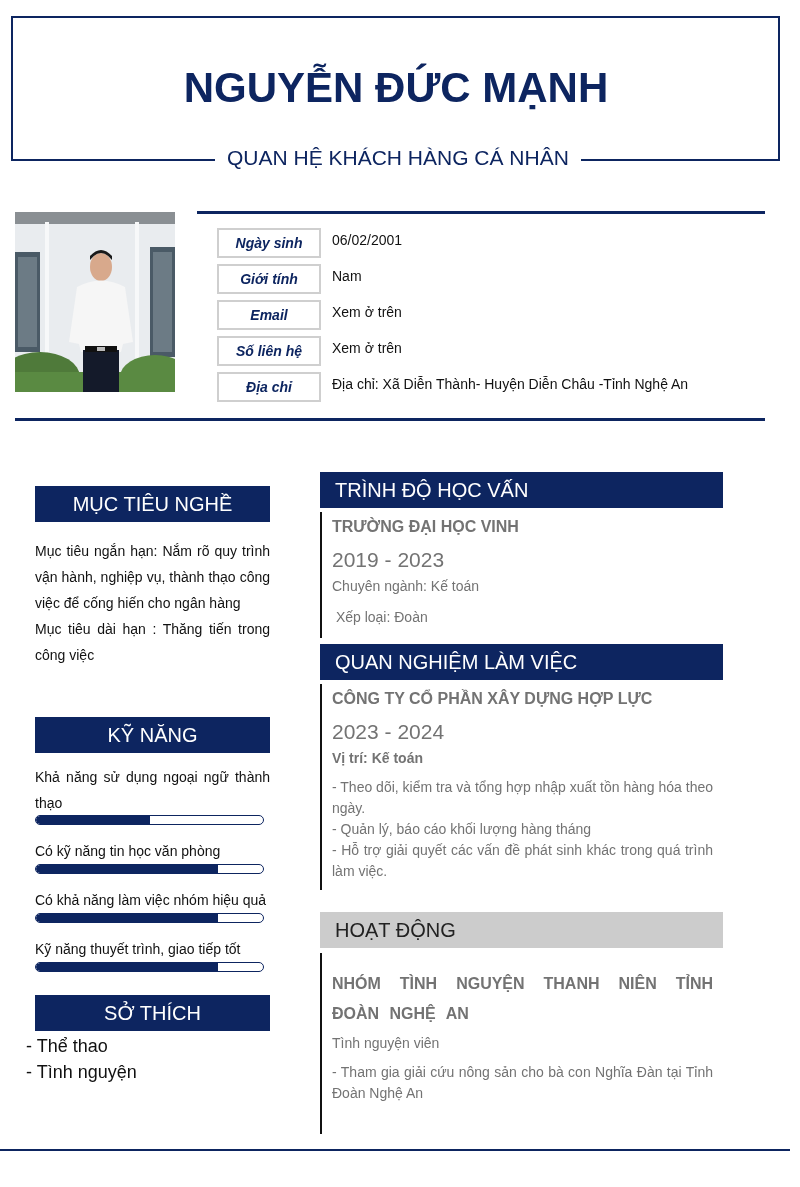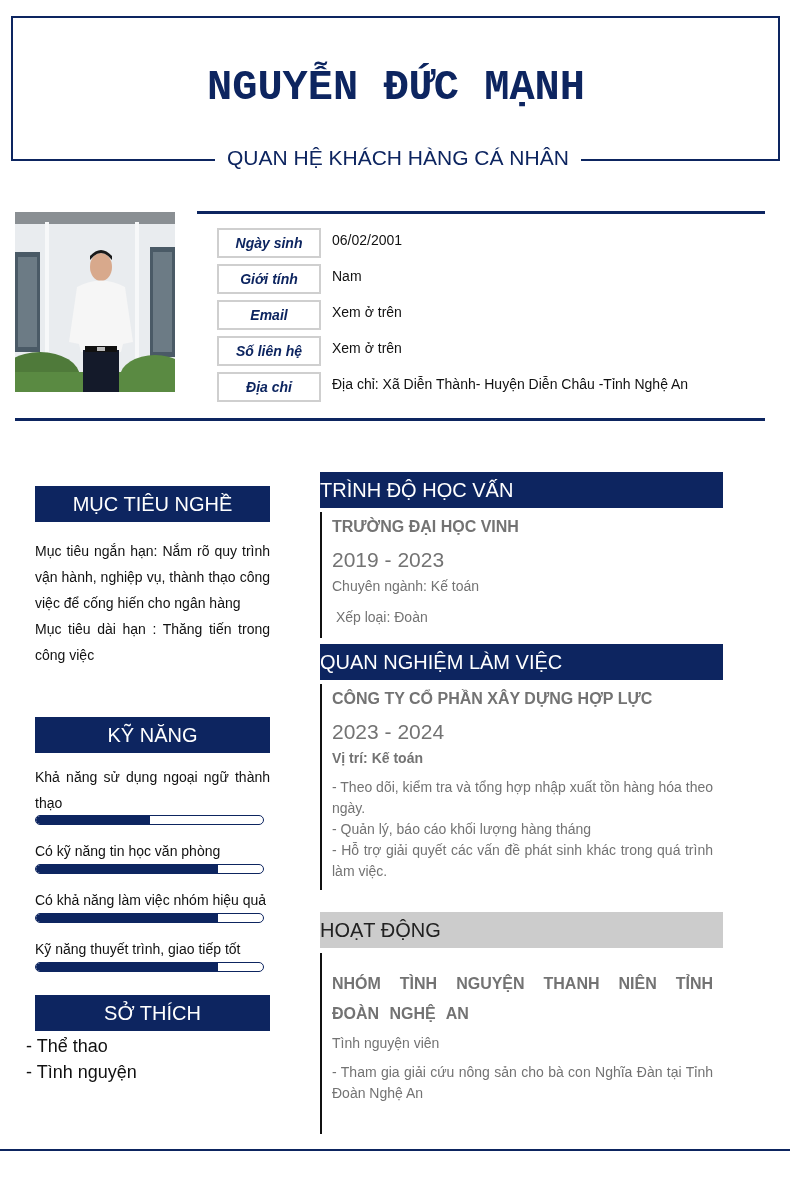--- a/index.html
+++ b/index.html
@@ -5,21 +5,21 @@
   * { box-sizing: border-box; margin: 0; padding: 0; }
   html, body { width: 800px; height: 1187px; background: #ffffff; overflow: hidden; }
   body { font-family: "Liberation Sans", "DejaVu Sans", sans-serif; color: #111; position: relative; }
 
   .name-box {
     position: absolute; left: 11px; top: 16px; width: 769px; height: 145px;
     border: 2px solid #0d2560;
   }
   .name {
     position: absolute; left: 0; right: 8px; top: 64px; text-align: center;
-    font-size: 42px; font-weight: bold; color: #0d2560; letter-spacing: 0px; font-family: Liberation Mono, monospace;
+    font-size: 42px; font-weight: bold; color: #0d2560; letter-spacing: 0px;
   }
   .job-title {
     position: absolute; left: 215px; top: 146px; padding: 0 12px; background: #fff;
     font-size: 21px; color: #0d2560; white-space: nowrap;
   }
 
   .photo {
     position: absolute; left: 15px; top: 212px; width: 160px; height: 180px; overflow: hidden;
     background: #e8ebef;
   }
@@ -32,21 +32,21 @@
     position: absolute; left: 0; top: 0; width: 104px; height: 30px;
     border: 2px solid #cfcfcf; text-align: center; line-height: 26px;
     font-size: 14px; font-style: italic; font-weight: bold; color: #0d2560;
   }
   .info-value { position: absolute; left: 115px; top: 4px; font-size: 14px; color: #111; white-space: nowrap; }
 
   .sec-head {
     position: absolute; background: #0d2560; color: #fff; font-size: 20px; height: 36px; line-height: 36px;
   }
   .sec-head.left { left: 35px; width: 235px; text-align: center; }
-  .sec-head.right { left: 320px; width: 403px; }
+  .sec-head.right { left: 320px; width: 403px; padding-left: 15px; }
   .sec-head.gray { background: #cccccc; color: #222; }
 
   .para { position: absolute; left: 35px; width: 235px; font-size: 14px; line-height: 26px; text-align: justify; }
 
   .skill-label { position: absolute; left: 35px; width: 235px; font-size: 14px; line-height: 26px; text-align: justify; }
   .skill-bar {
     position: absolute; left: 35px; width: 229px; height: 10px; border: 1.5px solid #0d2560; border-radius: 6px; overflow: hidden; background: #fff;
   }
   .skill-fill { height: 100%; background: #0d2560; border-radius: 5px 0 0 5px; }
 

